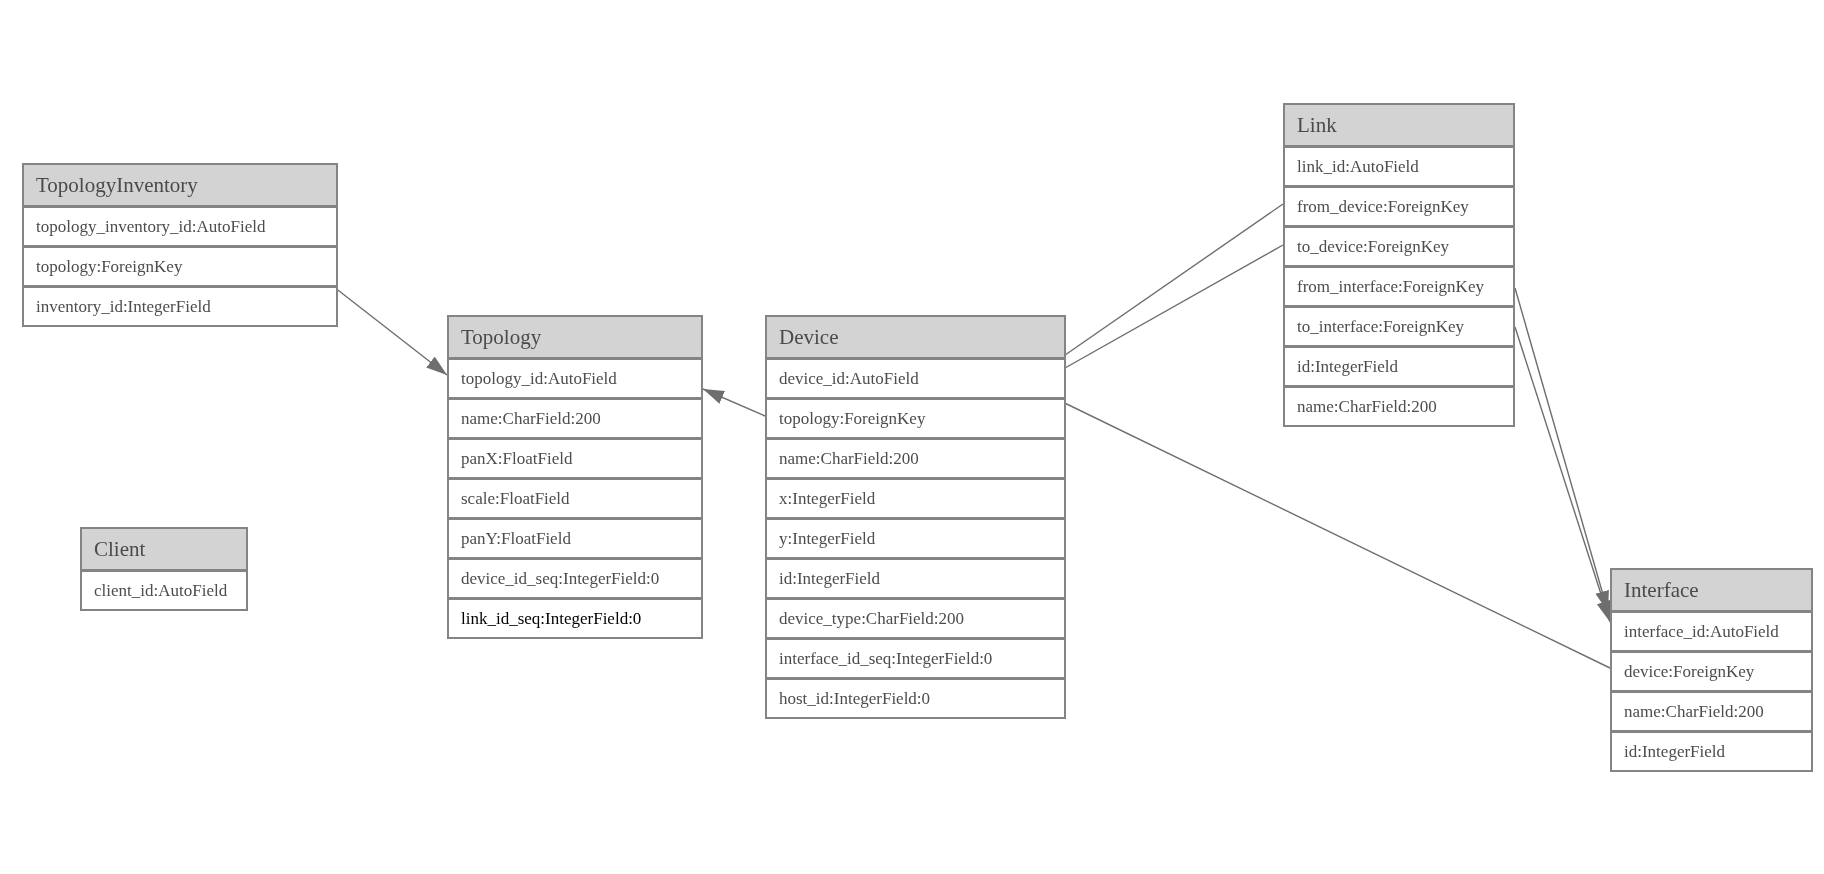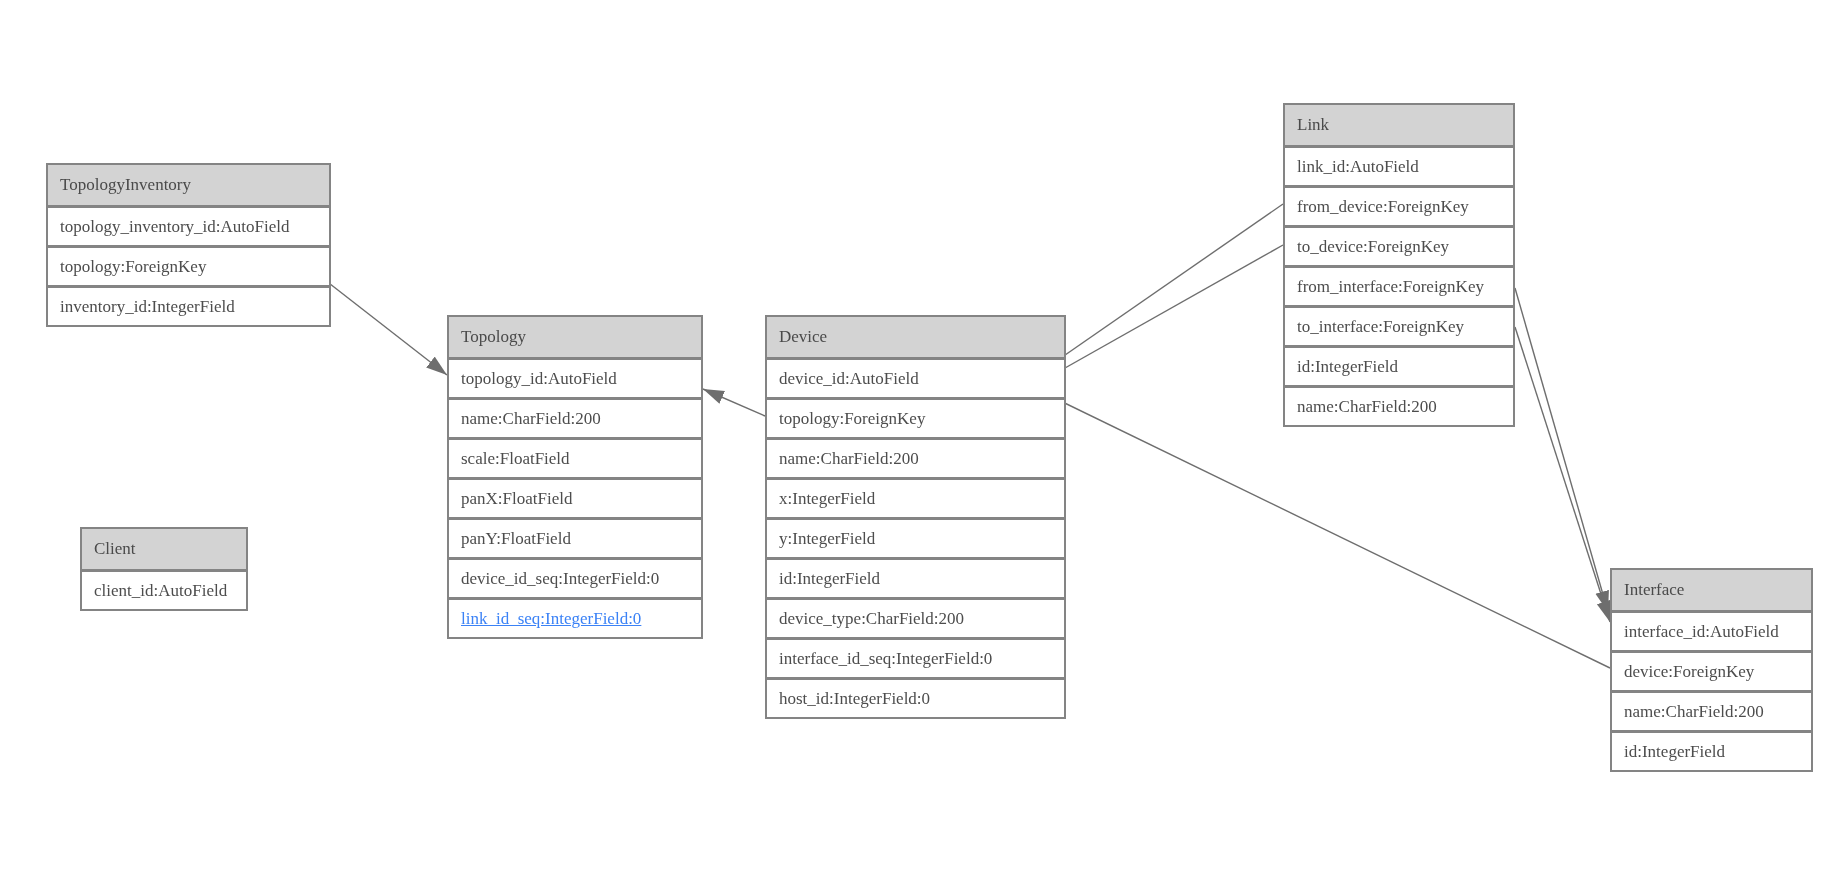--- a/index.html
+++ b/index.html
@@ -32,21 +32,21 @@
     border: 2px solid #848484;
     box-sizing: border-box;
   }
   .erd-header {
     height: 40px;
     display: flex;
     align-items: center;
     padding: 0 12px;
     background: #d3d3d3;
     color: #4a4a4a;
-    font-size: 17px;
+    font-size: 21px;
     box-sizing: border-box;
   }
   .erd-row {
     height: 40px;
     display: flex;
     align-items: center;
     padding: 0 12px;
     border-top: 3px solid #14b8a6;
     color: #4d4d4d;
     font-size: 17px;
@@ -66,35 +66,35 @@
         </marker>
       </defs>
       <line x1="307" y1="266" x2="447" y2="375" stroke="#6e6e6e" stroke-width="1.4" marker-end="url(#arrowhead)"></line>
       <line x1="765" y1="416" x2="703" y2="389" stroke="#6e6e6e" stroke-width="1.4" marker-end="url(#arrowhead)"></line>
       <line x1="1283" y1="204" x2="1042" y2="371" stroke="#6e6e6e" stroke-width="1.4" marker-end="url(#arrowhead)"></line>
       <line x1="1283" y1="245" x2="1042" y2="381" stroke="#6e6e6e" stroke-width="1.4" marker-end="url(#arrowhead)"></line>
       <line x1="1610" y1="668" x2="1042" y2="392" stroke="#6e6e6e" stroke-width="1.4" marker-end="url(#arrowhead)"></line>
       <line x1="1515" y1="288" x2="1608" y2="612" stroke="#6e6e6e" stroke-width="1.4" marker-end="url(#arrowhead)"></line>
       <line x1="1515" y1="327" x2="1610" y2="622" stroke="#6e6e6e" stroke-width="1.4" marker-end="url(#arrowhead)"></line>
     </svg>
-<div class="erd-table" style="left: 22px; top: 163px; width: 285px; border-color: rgb(132, 132, 132); margin-left: 24px;">
+<div class="erd-table" style="left: 22px; top: 163px; width: 316px; border-color: rgb(132, 132, 132);">
       <div class="erd-header" style="background: rgb(211, 211, 211);">TopologyInventory</div>
       <div class="erd-row" style="border-top-color: rgb(132, 132, 132); color: rgb(77, 77, 77);">topology_inventory_id:AutoField</div>
       <div class="erd-row" style="border-top-color: rgb(132, 132, 132); color: rgb(77, 77, 77);">topology:ForeignKey</div>
       <div class="erd-row" style="border-top-color: rgb(132, 132, 132); color: rgb(77, 77, 77);">inventory_id:IntegerField</div>
     </div>
     <div class="erd-table" style="left: 447px; top: 315px; width: 256px; border-color: rgb(132, 132, 132);">
       <div class="erd-header" style="background: rgb(211, 211, 211);">Topology</div>
       <div class="erd-row" style="border-top-color: rgb(132, 132, 132); color: rgb(77, 77, 77);">topology_id:AutoField</div>
       <div class="erd-row" style="border-top-color: rgb(132, 132, 132); color: rgb(77, 77, 77);">name:CharField:200</div>
+      <div class="erd-row" style="border-top-color: rgb(132, 132, 132); color: rgb(77, 77, 77);">panX:FloatField</div>
       <div class="erd-row" style="border-top-color: rgb(132, 132, 132); color: rgb(77, 77, 77);">scale:FloatField</div>
-      <div class="erd-row" style="border-top-color: rgb(132, 132, 132); color: rgb(77, 77, 77);">panX:FloatField</div>
       <div class="erd-row" style="border-top-color: rgb(132, 132, 132); color: rgb(77, 77, 77);">panY:FloatField</div>
       <div class="erd-row" style="border-top-color: rgb(132, 132, 132); color: rgb(77, 77, 77);">device_id_seq:IntegerField:0</div>
-      <div class="erd-row" style="border-top-color: rgb(132, 132, 132); color: #3b82f6; text-decoration: underline;">link_id_seq:IntegerField:0</div>
+      <div class="erd-row" style="border-top-color: rgb(132, 132, 132); color: #000000;">link_id_seq:IntegerField:0</div>
     </div>
     <div class="erd-table" style="left: 80px; top: 527px; width: 168px; border-color: rgb(132, 132, 132);">
       <div class="erd-header" style="background: rgb(211, 211, 211);">Client</div>
       <div class="erd-row" style="border-top-color: rgb(132, 132, 132); color: rgb(77, 77, 77); text-align: right;">client_id:AutoField</div>
     </div>
     <div class="erd-table" style="left: 765px; top: 315px; width: 301px; border-color: rgb(132, 132, 132);">
       <div class="erd-header" style="background: rgb(211, 211, 211);">Device</div>
       <div class="erd-row" style="border-top-color: rgb(132, 132, 132); color: rgb(77, 77, 77);">device_id:AutoField</div>
       <div class="erd-row" style="border-top-color: rgb(132, 132, 132); color: rgb(77, 77, 77);">topology:ForeignKey</div>
       <div class="erd-row" style="border-top-color: rgb(132, 132, 132); color: rgb(77, 77, 77);">name:CharField:200</div>

